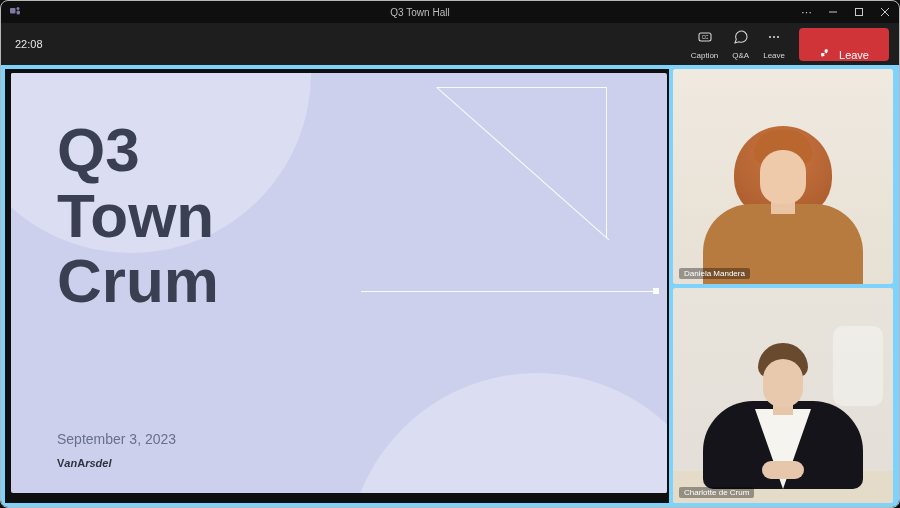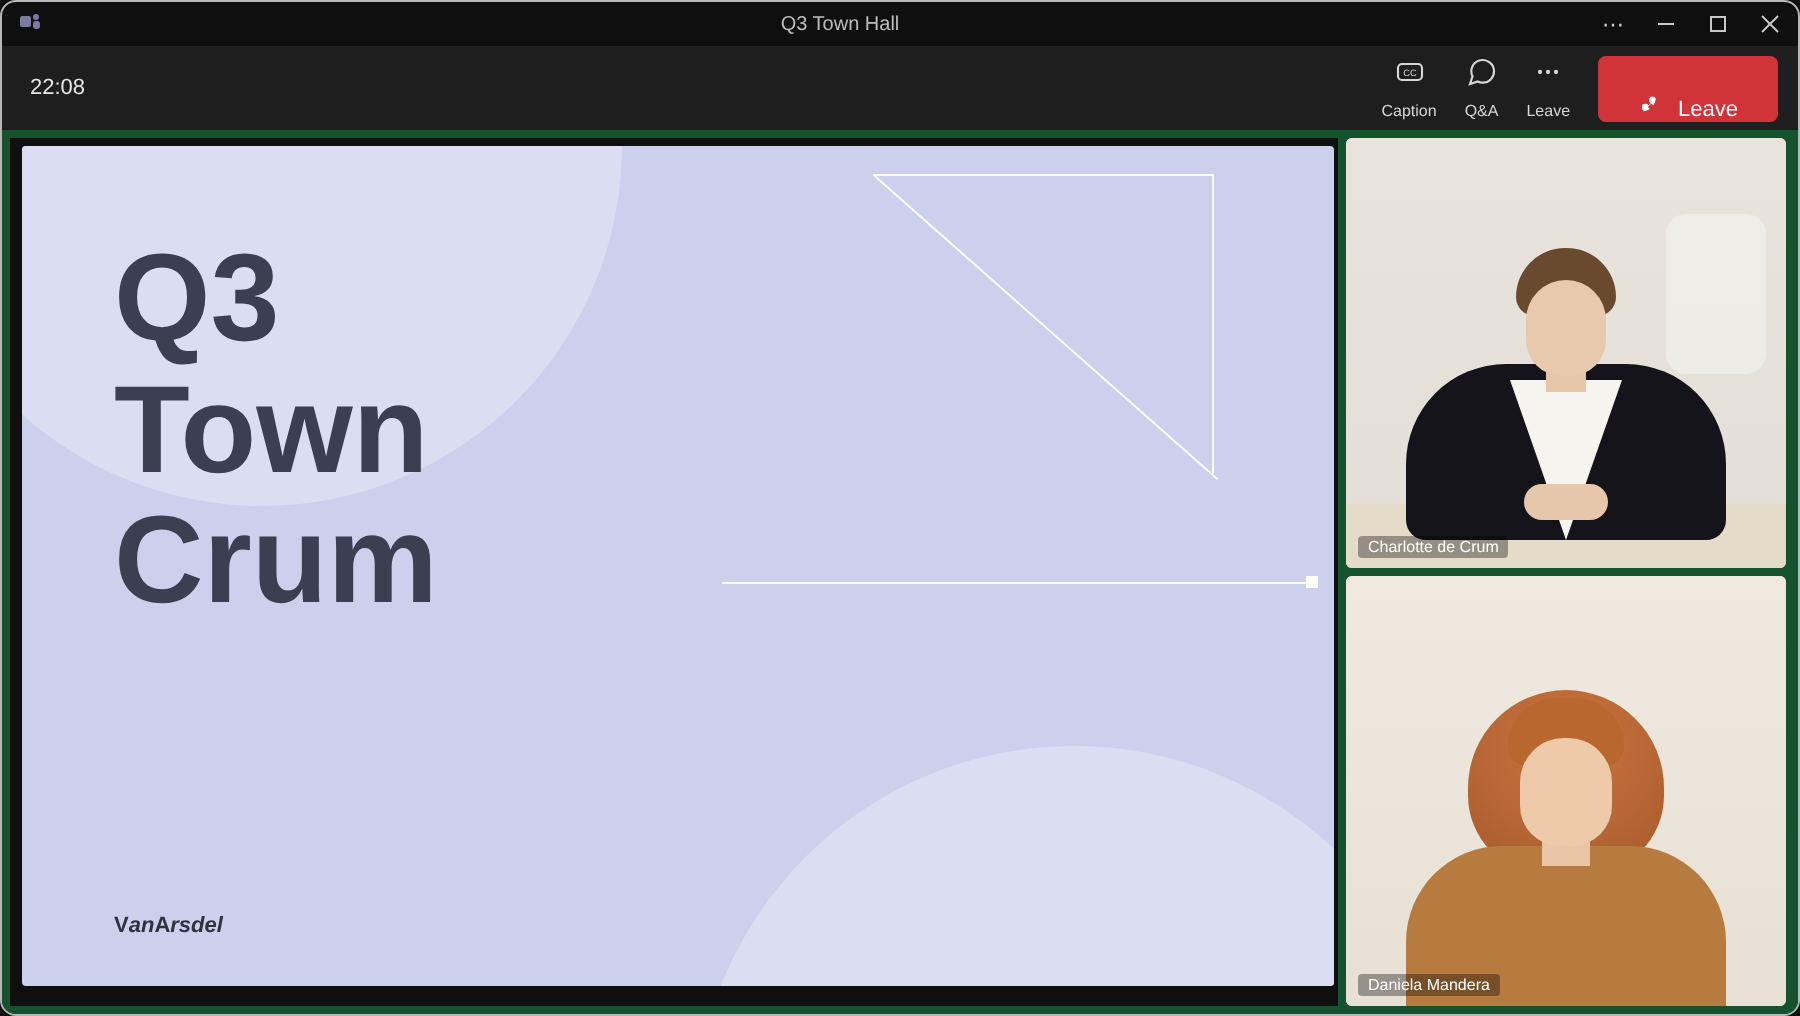--- a/index.html
+++ b/index.html
@@ -21,21 +21,21 @@
   .timer { font-size: 11px; color: #e6e6e6; }
   .spacer { flex: 1; }
   .tool-items { display: flex; align-items: center; gap: 14px; }
   .tool-item { display: flex; flex-direction: column; align-items: center; gap: 2px; color: #d6d6d6; cursor: pointer; }
   .tool-item svg { width: 16px; height: 16px; }
   .tool-item .lbl { font-size: 8px; }
   .leave-btn { background: #d13438; color: #fff; border: none; border-radius: 4px; height: 33px; padding: 0 20px; font-size: 11px; display: inline-flex; align-items: flex-end; gap: 6px; cursor: pointer; }
   .leave-btn svg { width: 14px; height: 14px; }
 
   
-  .stage { position: absolute; top: 64px; left: 0; right: 0; bottom: 0; display: flex; gap: 4px; padding: 4px 4px 4px 4px; background: #14532d; }
+  .stage { position: absolute; top: 64px; left: 0; right: 0; bottom: 0; display: flex; gap: 4px; padding: 4px 4px 4px 4px; background: #7dd3fc; }
   .slide-wrap { flex: 1; background: #0f0f10; display: flex; }
   .slide { flex: 1; margin: 4px 2px 10px 6px; background: #cdd0ec; border-radius: 2px; position: relative; overflow: hidden; }
   .slide .circ1 { position: absolute; width: 360px; height: 360px; border-radius: 50%; background: #dbdef2; top: -180px; left: -60px; }
   .slide .circ2 { position: absolute; width: 380px; height: 380px; border-radius: 50%; background: #dbdef2; bottom: -260px; right: -60px; }
   .slide .triangle { position: absolute; top: 14px; right: 60px; width: 170px; height: 150px; }
   .slide .triangle::before { content: ""; position: absolute; inset: 0; border-top: 1px solid rgba(255,255,255,.9); border-right: 1px solid rgba(255,255,255,.9); }
   .slide .triangle::after { content: ""; position: absolute; width: 230px; height: 1px; background: rgba(255,255,255,.9); top: 0; left: 0; transform-origin: top left; transform: rotate(41.5deg); }
   .slide .hline { position: absolute; height: 1px; background: rgba(255,255,255,.9); top: 218px; left: 350px; right: 8px; }
   .slide .dot { position: absolute; width: 6px; height: 6px; background: #fff; top: 215px; right: 8px; }
   .slide h1 { position: absolute; top: 44px; left: 46px; font-size: 62px; line-height: 1.06; font-weight: 700; color: #3a3f52; letter-spacing: 0px; }
@@ -153,44 +153,45 @@
       <div class="circ1"></div>
       <div class="circ2"></div>
       <div class="triangle"></div>
       <div class="hline"></div>
       <div class="dot"></div>
       <h1>
         <span>Q3</span><br>
         <span>Town</span><br>
         <span>Crum</span>
       </h1>
+      <div class="date">September 3, 2023</div>
       <div class="brand"><b>V</b>an<b>A</b>rsdel</div>
     </div>
   </div>
 
   <div class="side-panel">
+    <div class="vtile p2">
+      <div class="bg"></div>
+      <div class="body">
+        <div class="hair"></div>
+        <div class="hair-top"></div>
+        <div class="shirt"></div>
+        <div class="neck"></div>
+        <div class="head"></div>
+      </div>
+      <div class="name">Daniela Mandera</div>
+    </div>
     <div class="vtile p1">
       <div class="bg"></div>
       <div class="chair"></div>
       <div class="table"></div>
       <div class="body">
         <div class="hair"></div>
         <div class="jacket"></div>
         <div class="vneck"></div>
         <div class="neck"></div>
         <div class="head"></div>
         <div class="hands"></div>
       </div>
       <div class="name">Charlotte de Crum</div>
     </div>
-    <div class="vtile p2">
-      <div class="bg"></div>
-      <div class="body">
-        <div class="hair"></div>
-        <div class="hair-top"></div>
-        <div class="shirt"></div>
-        <div class="neck"></div>
-        <div class="head"></div>
-      </div>
-      <div class="name">Daniela Mandera</div>
-    </div>
   </div>
 </div>
 
 </body></html>

